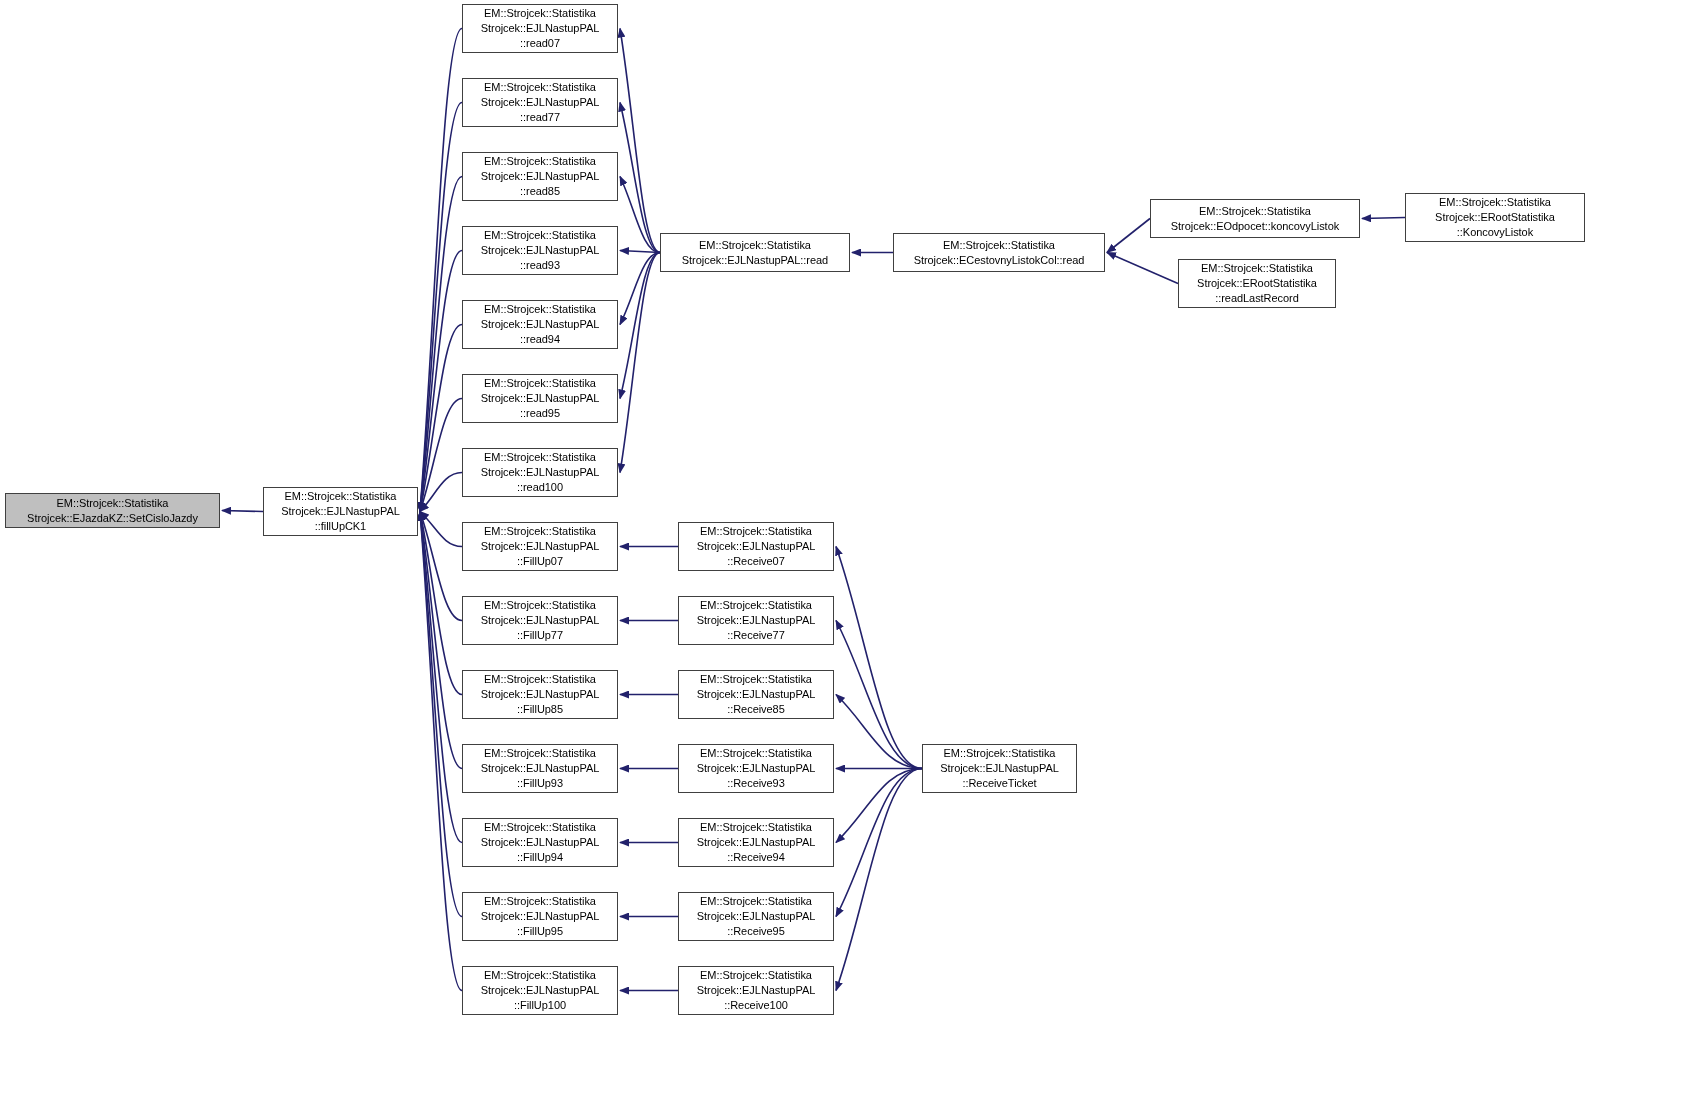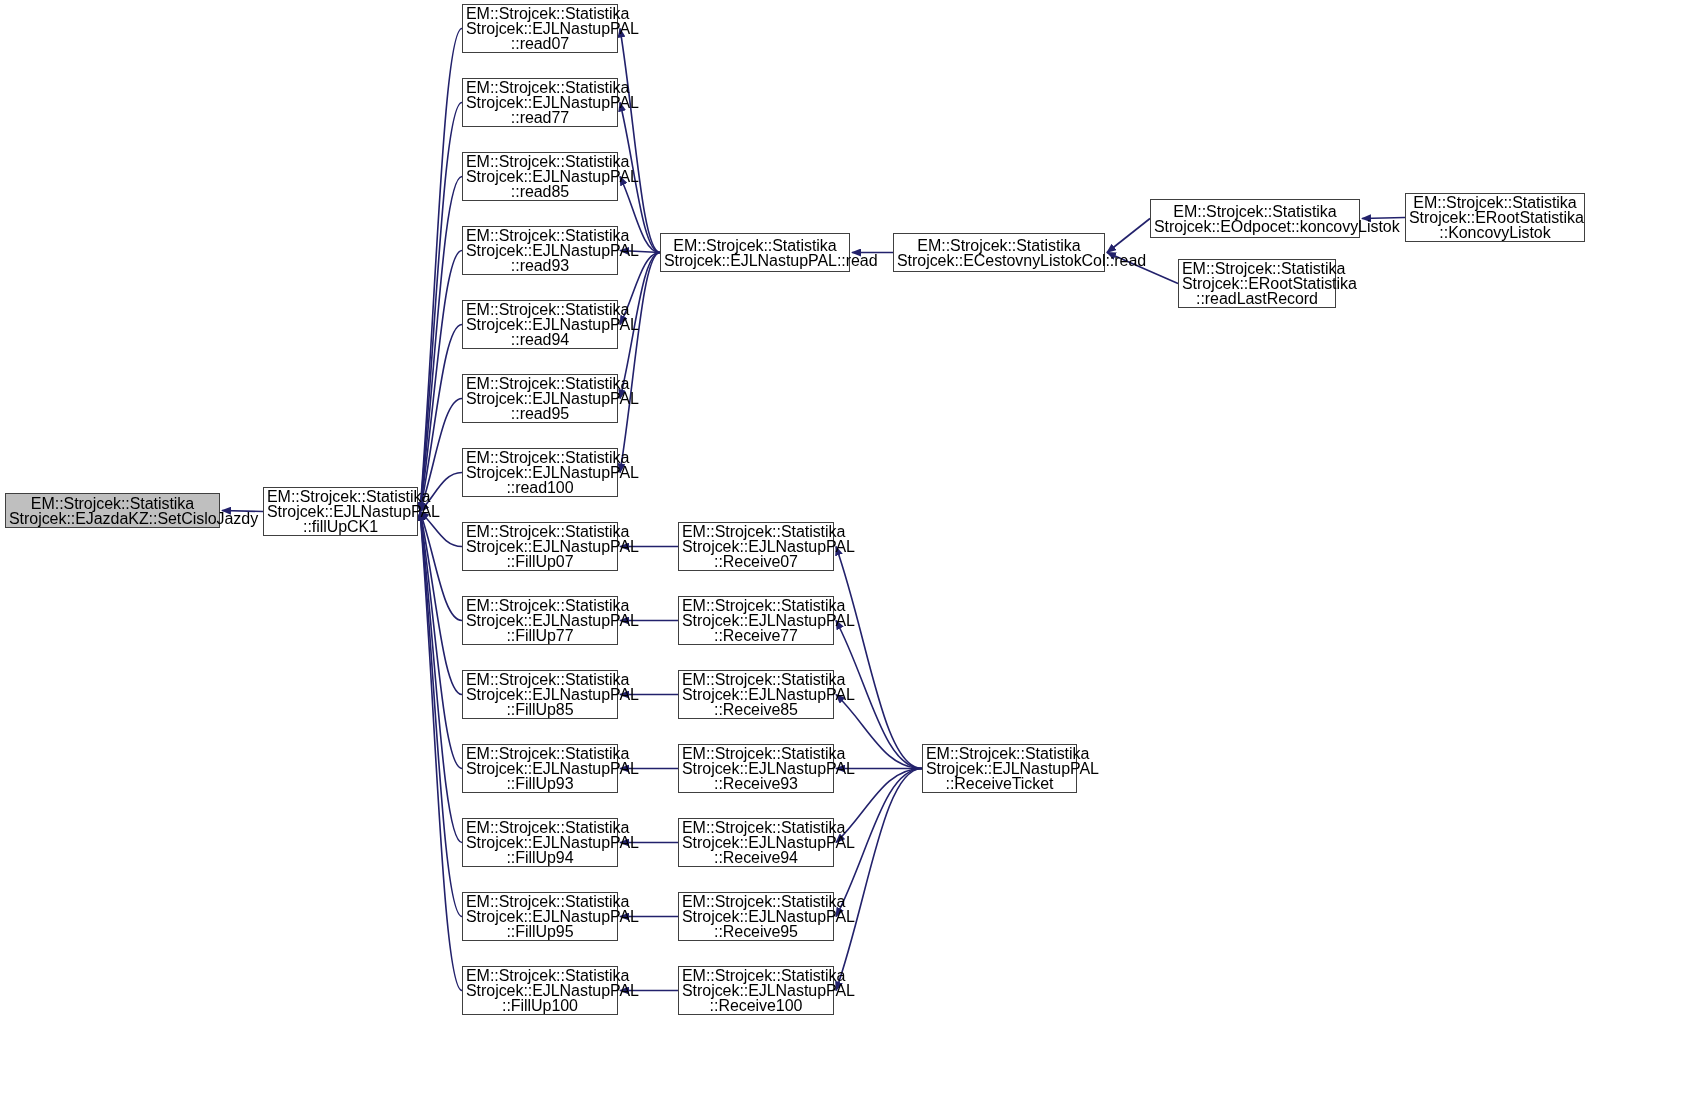--- a/index.html
+++ b/index.html
@@ -17,21 +17,21 @@
     width:1697px;
     height:1107px;
     pointer-events:none;
   }
   .node{
     position:absolute;
     box-sizing:border-box;
     border:1px solid #404040;
     background:#ffffff;
     color:#000000;
-    font-size:16px;
+    font-size:11px;
     line-height:15px;
     text-align:center;
     display:flex;
     flex-direction:column;
     align-items:center;
     justify-content:center;
     white-space:pre-line;
     letter-spacing:-0.05px;
     z-index:5;
   }

